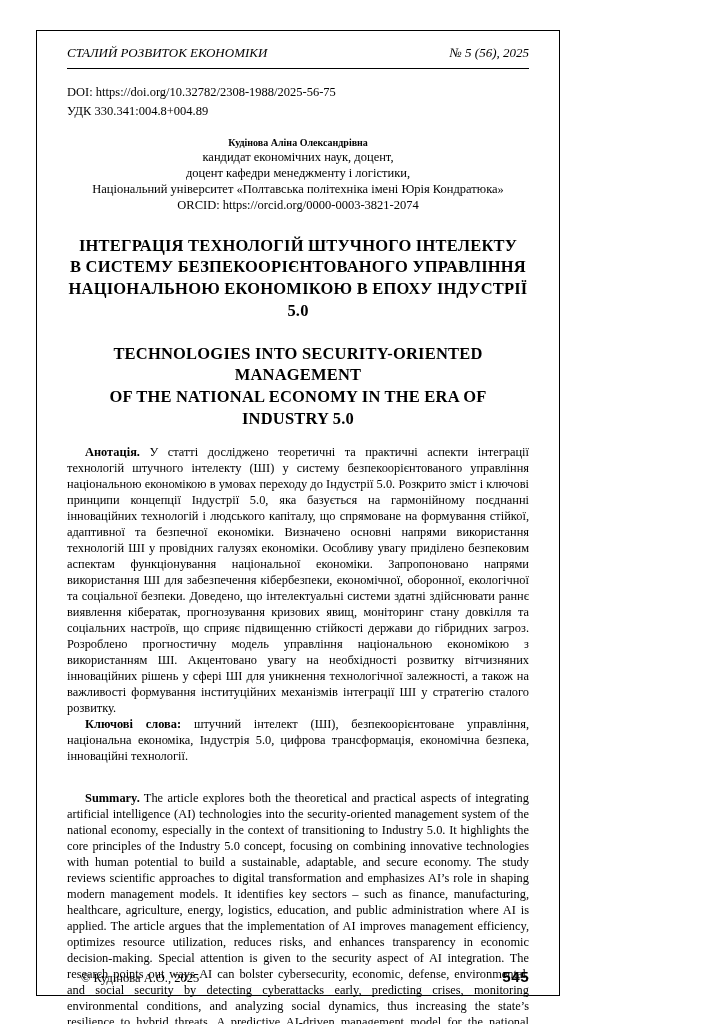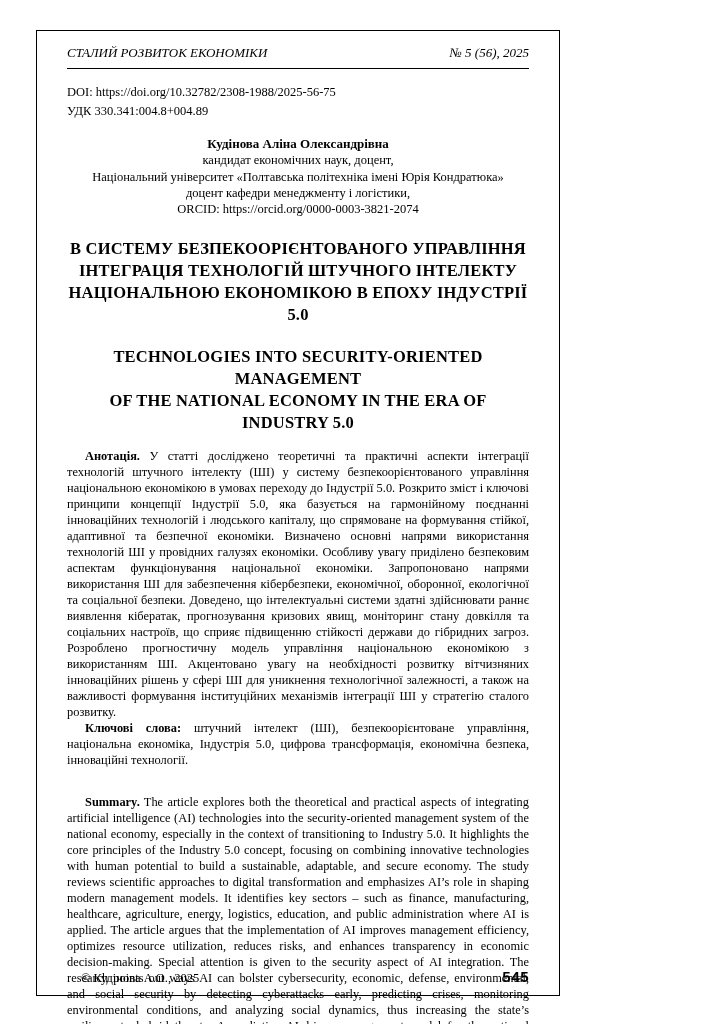--- a/index.html
+++ b/index.html
@@ -38,21 +38,21 @@
     line-height: 1.5;
   }
   .author-block {
     text-align: center;
     font-size: 12.5px;
     line-height: 1.3;
     margin-top: 15px;
   }
   .author-block .author-name {
     font-weight: bold;
-    font-size: 13px;
+    font-size: 10px;
   }
   .article-title {
     text-align: center;
     font-weight: bold;
     font-size: 16.5px;
     line-height: 1.32;
     margin-top: 21px;
     letter-spacing: 0.2px;
   }
   .body-par {
@@ -90,29 +90,29 @@
   <hr class="head-rule">
 
   <div class="meta-block">
     <div>DOI: https://doi.org/10.32782/2308-1988/2025-56-75</div>
     <div>УДК 330.341:004.8+004.89</div>
   </div>
 
   <div class="author-block">
     <div class="author-name">Кудінова Аліна Олександрівна</div>
     <div>кандидат економічних наук, доцент,</div>
+    <div>доцент кафедри менеджменту і логістики,</div>
     <div>Національний університет «Полтавська політехніка імені Юрія Кондратюка»</div>
-    <div>доцент кафедри менеджменту і логістики,</div>
     <div>ORCID: https://orcid.org/0000-0003-3821-2074</div>
   </div>
 
 
   <h1 class="article-title">
+    <div>ІНТЕГРАЦІЯ ТЕХНОЛОГІЙ ШТУЧНОГО ІНТЕЛЕКТУ</div>
     <div>В СИСТЕМУ БЕЗПЕКООРІЄНТОВАНОГО УПРАВЛІННЯ</div>
-    <div>ІНТЕГРАЦІЯ ТЕХНОЛОГІЙ ШТУЧНОГО ІНТЕЛЕКТУ</div>
     <div>НАЦІОНАЛЬНОЮ ЕКОНОМІКОЮ В ЕПОХУ ІНДУСТРІЇ 5.0</div>
   </h1>
 
   <h1 class="article-title">
     <div>TECHNOLOGIES INTO SECURITY-ORIENTED MANAGEMENT</div>
     <div>OF THE NATIONAL ECONOMY IN THE ERA OF INDUSTRY 5.0</div>
   </h1>
 
   <p class="body-par">
     <b>Анотація.</b>

